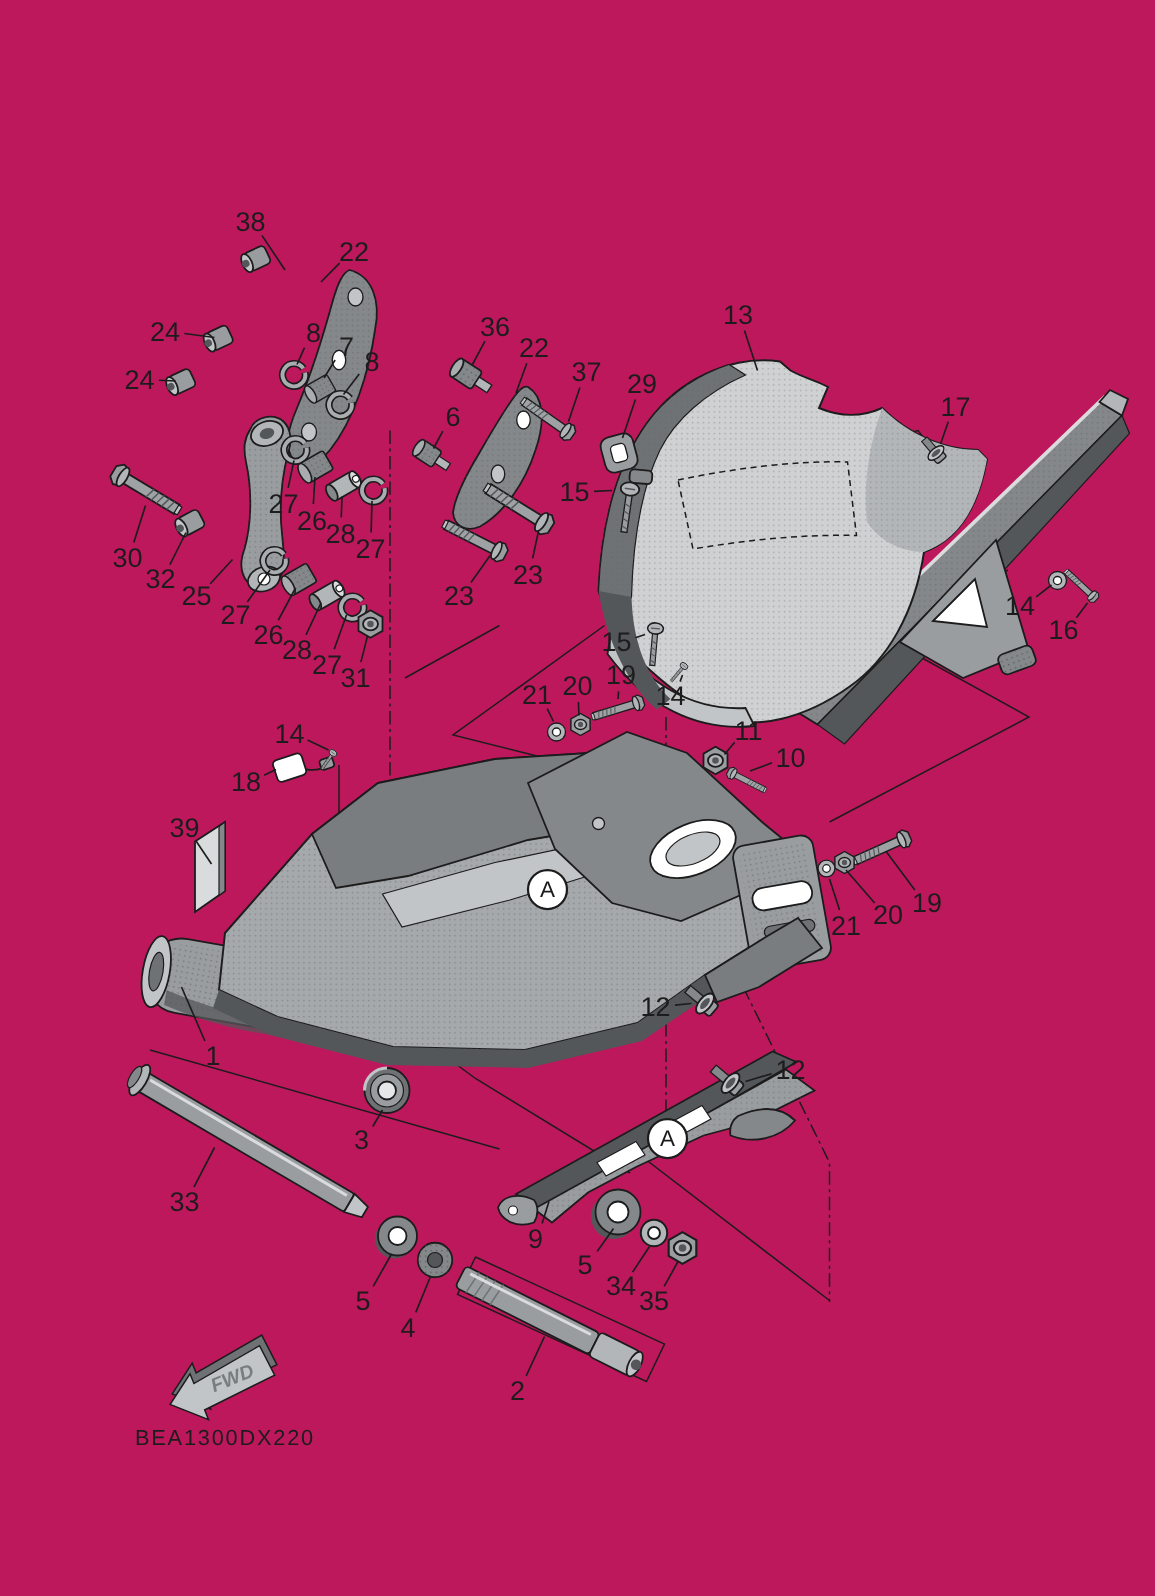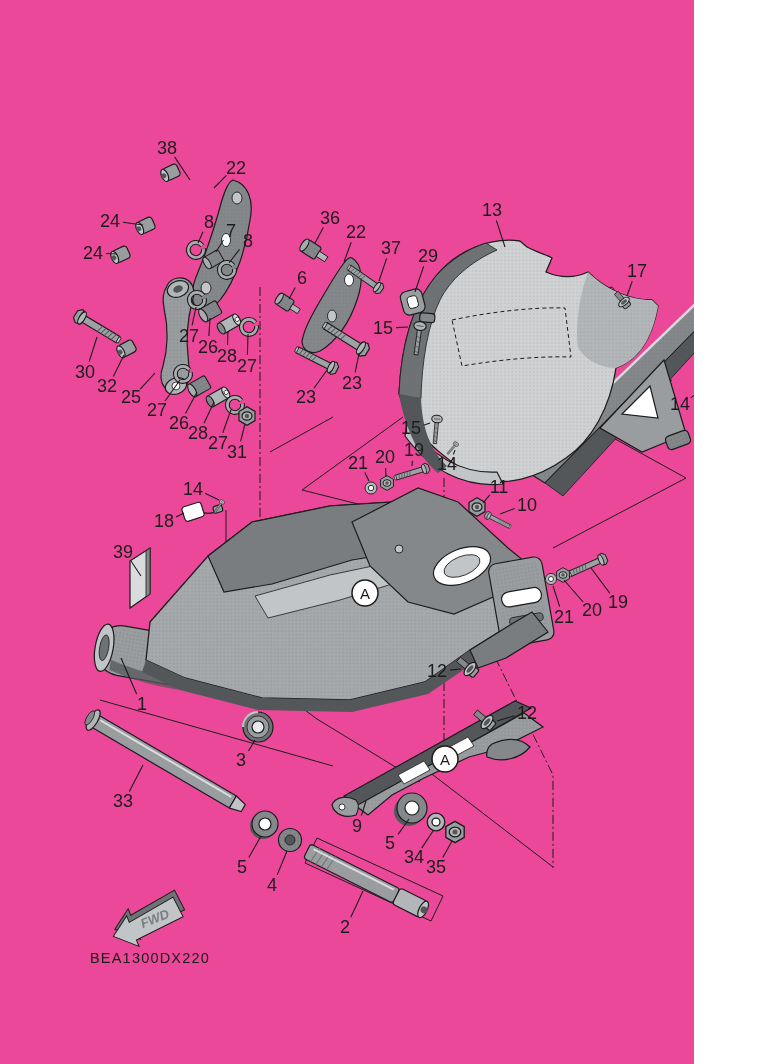--- a/index.html
+++ b/index.html
@@ -1,16 +1,16 @@
 <!DOCTYPE html>
 <html><head>
 <meta charset="utf-8">
 <style>
   html,body{margin:0;padding:0;background:#fff;}
-  .stage{position:relative;width:694px;height:1064px;background:#ec4899;overflow:hidden;
+  .stage{position:relative;width:770px;height:1064px;background:#be185d;overflow:hidden;
          font-family:"Liberation Sans",sans-serif;}
   svg{display:block;}
   #leader-layer line{stroke:#1c1c1c;stroke-width:1.1;}
   #callout-layer text{font:18px "Liberation Sans",sans-serif;fill:#1c1c1c;
          text-anchor:middle;dominant-baseline:central;}
   #ref-layer circle{fill:#fff;stroke:#1c1c1c;stroke-width:1.5;}
   #ref-layer text{font:15px "Liberation Sans",sans-serif;fill:#1c1c1c;
          text-anchor:middle;dominant-baseline:central;}
   #diagram-code{font:14.5px "Liberation Sans",sans-serif;letter-spacing:1.2px;fill:#1c1c1c;}
   #fwd-text{font:italic bold 13px "Liberation Sans",sans-serif;fill:#7a7d80;

